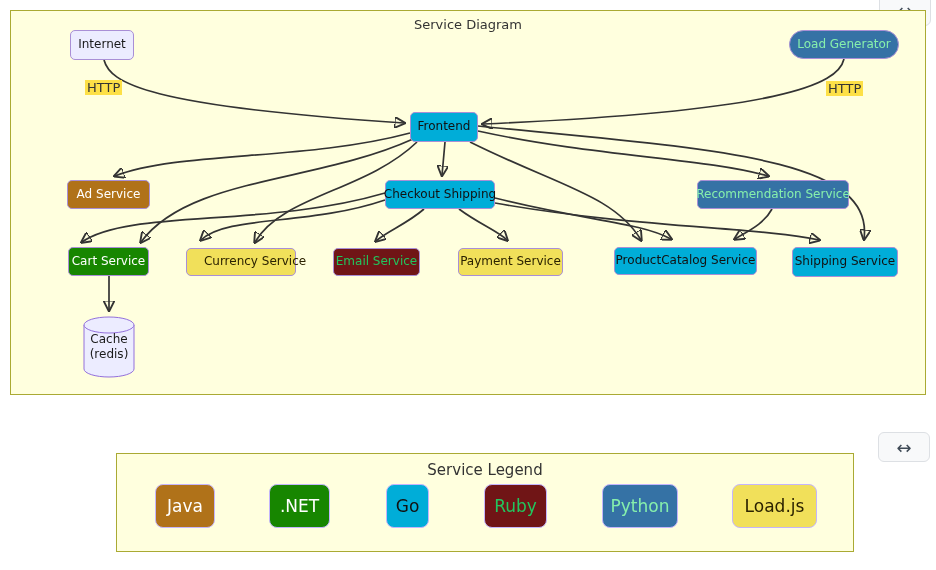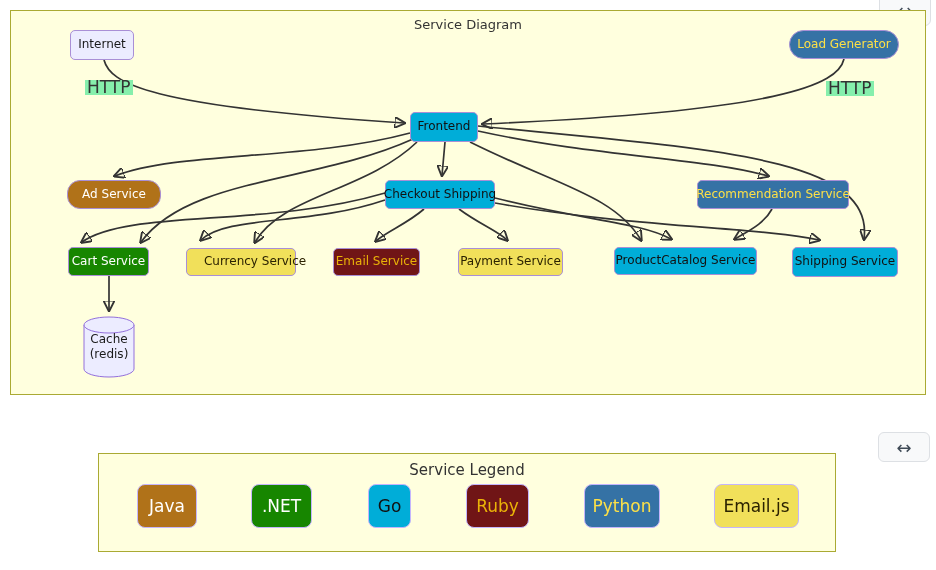--- a/index.html
+++ b/index.html
@@ -7,67 +7,67 @@
     width:936px;height:570px;position:relative;overflow:hidden;
     background:#ffffff;
     font-family:"DejaVu Sans","Liberation Sans",sans-serif;
   }
   
   .panel{
     position:absolute;background:#ffffde;border:1.5px solid #aaaa33;
     box-sizing:border-box;
   }
   #diagram-panel{left:10px;top:10px;width:916px;height:385px;}
-  #legend-panel{left:98px;top:453px;width:738px;height:99px;}
+  #legend-panel{left:116px;top:453px;width:738px;height:99px;}
   .panel-title{
     position:absolute;left:0;right:0;top:6px;text-align:center;
     color:#333333;font-size:13px;
   }
   #legend-panel .panel-title{font-size:15px;top:7px;}
   
   .node{
     position:absolute;box-sizing:border-box;
     border:1px solid #a98fd6;border-radius:5px;
     display:flex;align-items:center;justify-content:center;
     font-size:12px;line-height:1.1;text-align:center;white-space:nowrap;
   }
   .stadium{border-radius:15px;}
   .tech-default{background:#ececff;color:#1a1a1a;}
   .tech-java{background:#b07219;color:#ffffff;}
   .tech-dotnet{background:#178600;color:#ffffff;}
   .tech-go{background:#00add8;color:#111111;}
-  .tech-ruby{background:#701516;color:#eab308;}
-  .tech-python{background:#3572a5;color:#fde047;}
+  .tech-ruby{background:#701516;color:#22c55e;}
+  .tech-python{background:#3572a5;color:#86efac;}
   .tech-nodejs{background:#f1e05a;color:#2b2200;}
   
   #n-internet{left:59px;top:19px;width:64px;height:30px;}
   #n-loadgen{left:778px;top:19px;width:110px;height:29px;}
   #n-frontend{left:399px;top:101px;width:68px;height:30px;}
-  #n-ad{left:56px;top:169px;width:94px;height:29px;border-radius:13px;}
+  #n-ad{left:56px;top:169px;width:83px;height:29px;}
   #n-checkout{left:374px;top:169px;width:110px;height:29px;}
   #n-recommendation{left:686px;top:169px;width:152px;height:29px;}
   #n-cart{left:57px;top:236px;width:81px;height:29px;}
   #n-currency{left:175px;top:237px;width:110px;height:28px;padding-left:28px;}
   #n-email{left:322px;top:237px;width:87px;height:28px;}
   #n-payment{left:447px;top:237px;width:105px;height:28px;}
   #n-productcatalog{left:603px;top:236px;width:143px;height:28px;}
   #n-shipping{left:781px;top:236px;width:106px;height:30px;}
   
   #n-cache{position:absolute;left:72px;top:305px;width:52px;height:62px;}
   #n-cache .cache-text{
     position:absolute;left:0;right:0;top:16px;text-align:center;
     font-size:12px;color:#1a1a1a;line-height:1.25;
   }
   #n-cache .cache-text span{display:block;}
   
   #edges{position:absolute;left:0;top:0;pointer-events:none;}
   #edges path{fill:none;stroke:#333333;stroke-width:1.7px;}
   .edge-label{
-    position:absolute;background:#86efac;color:#333333;
-    font-size:17px;padding:0 2px;line-height:15px;
+    position:absolute;background:#fde047;color:#333333;
+    font-size:13px;padding:0 2px;line-height:15px;
   }
   #el-http-left{left:74px;top:69px;}
   #el-http-right{left:815px;top:70px;}
   
   .legend-item{
     position:absolute;top:30px;height:44px;box-sizing:border-box;
     border:1px solid #c4b5fd;border-radius:8px;
     display:flex;align-items:center;justify-content:center;
     font-size:17px;white-space:nowrap;
   }
@@ -155,14 +155,14 @@
   <span>↔</span>
 </button>
 
 <div class="panel" id="legend-panel">
   <div class="panel-title">Service Legend</div>
   <div class="legend-item tech-java" id="lg-java">Java</div>
   <div class="legend-item tech-dotnet" id="lg-dotnet">.NET</div>
   <div class="legend-item tech-go" id="lg-go">Go</div>
   <div class="legend-item tech-ruby" id="lg-ruby">Ruby</div>
   <div class="legend-item tech-python" id="lg-python">Python</div>
-  <div class="legend-item tech-nodejs" id="lg-nodejs">Email.js</div>
+  <div class="legend-item tech-nodejs" id="lg-nodejs">Load.js</div>
 </div>
 
 </body></html>

